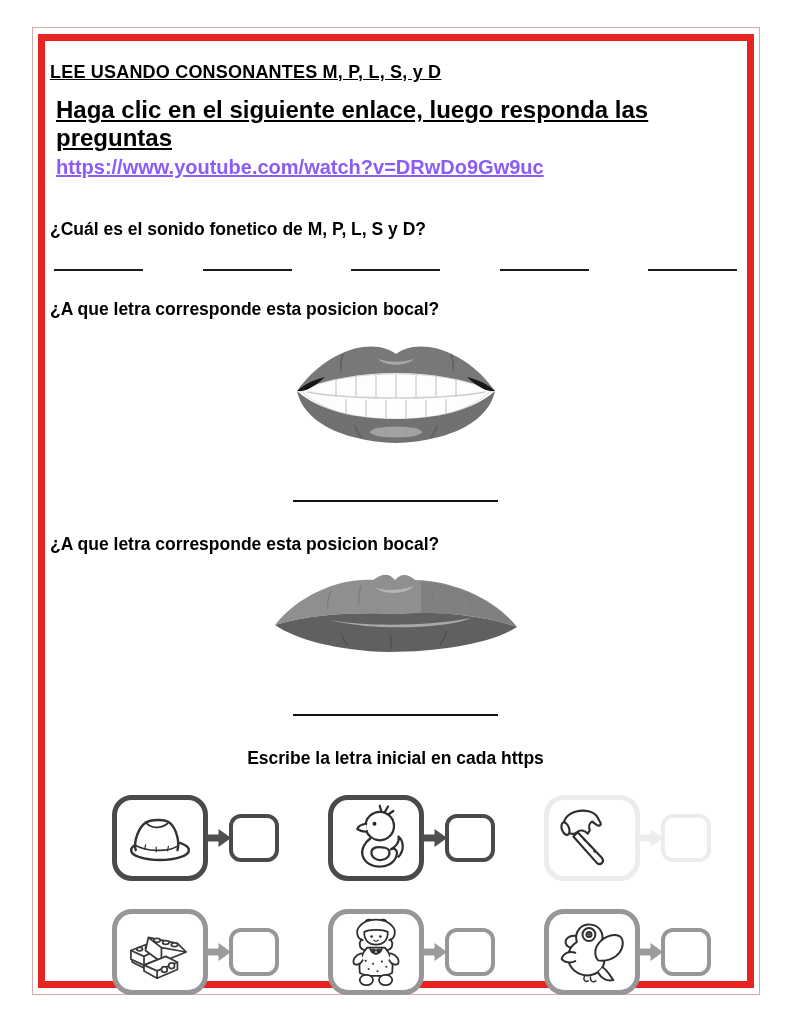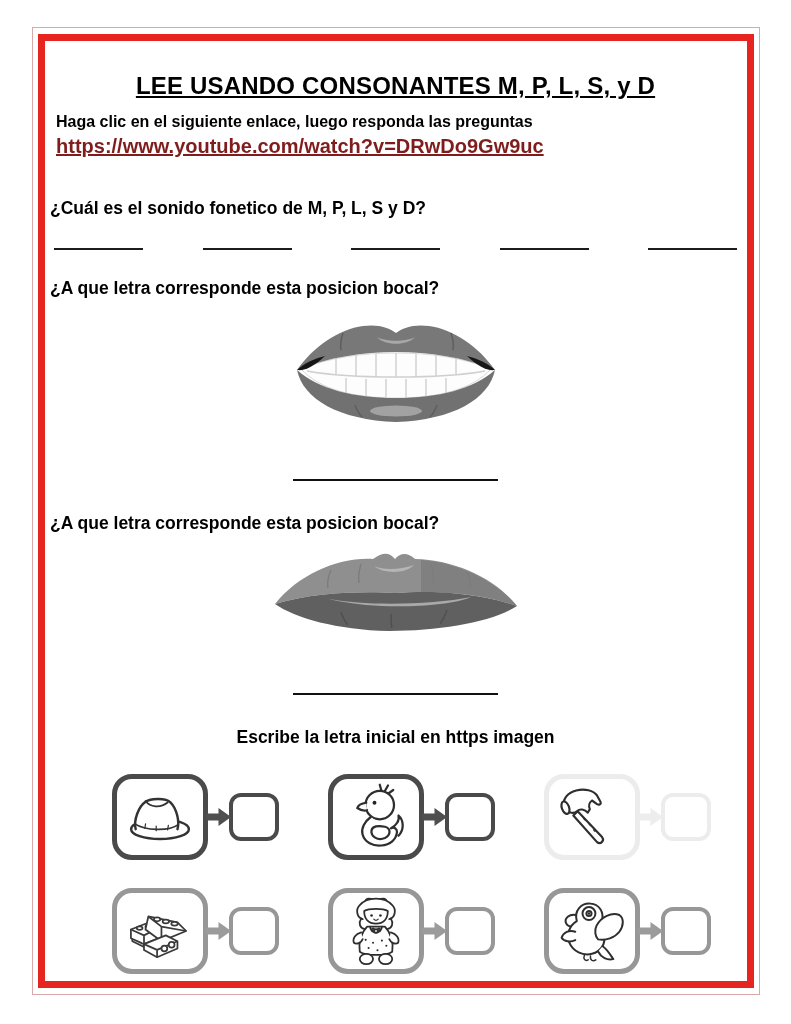--- a/index.html
+++ b/index.html
@@ -6,25 +6,25 @@
   html,body { width:791px; height:1024px; background:#ffffff; overflow:hidden; }
   body { font-family:"Liberation Sans", sans-serif; color:#000; position:relative; }
 
   .frame-outer { position:absolute; left:32px; top:27px; right:31px; bottom:29px;
                  border:1px solid #d9a8a8; pointer-events:none; }
   .frame-inner { position:absolute; left:38px; top:34px; right:37px; bottom:36px;
                  border:7px solid #e62420; pointer-events:none; }
 
   .content { position:absolute; left:50px; top:46px; right:50px; }
 
-  .doc-title { margin-top:26px; text-align:center; font-size:24px; font-weight:bold;
+  .doc-title { margin-top:16px; text-align:left; font-size:18px; font-weight:bold;
                text-decoration:underline; letter-spacing:0.2px; }
-  .intro { margin:13px 0 0 6px; font-size:16px; font-weight:bold; }
+  .intro { margin:13px 0 0 6px; font-size:24px; font-weight:bold;text-decoration:underline; }
   .link-line { margin:4px 0 0 6px; }
-  .yt-link { font-size:20px; font-weight:bold; color:#7f1d1d; text-decoration:underline; }
+  .yt-link { font-size:20px; font-weight:bold; color:#8b5cf6; text-decoration:underline; }
 
   .question { margin-top:40px; text-align:left; font-size:17.5px; font-weight:bold; }
   .question.q2 { margin-top:28px; }
   .question.q3 { margin-top:32px; }
 
   .blanks-row { margin-top:28px; display:flex; justify-content:space-between; padding:0 4px; }
   .blank { display:inline-block; width:89px; height:3px; border-bottom:2.6px solid #1c1c1c; }
 
   .figure-wrap { text-align:center; }
   .mouth1-wrap { margin-top:8px; }
@@ -114,21 +114,21 @@
         <path d="M60,24 C57,31 56,37 57,42 M90,18 C88,25 87,31 88,37 M160,18 C162,25 163,31 162,37 M196,26 C199,32 200,37 199,42"></path>
       </g>
       <g stroke="#4f4f4f" stroke-width="1.4" fill="none">
         <path d="M70,66 C72,72 74,76 77,79 M120,68 C120,74 120,78 121,82 M176,64 C174,70 172,74 169,78"></path>
       </g>
     </svg>
   </div>
 
   <div class="answer-line a2"></div>
 
-  <p class="activity-title">Escribe la letra inicial en https imagen</p>
+  <p class="activity-title">Escribe la letra inicial en cada https</p>
 
   <div class="match-row r1">
 
     <div class="match-unit dark">
       <div class="pic-box">
         <svg width="76" height="56" viewBox="0 0 100 72">
           <g fill="#fff" stroke="#333" stroke-linejoin="round" stroke-linecap="round">
             <ellipse cx="50" cy="52" rx="38" ry="13" stroke-width="3.2"></ellipse>
             <path d="M18,52 C15,40 22,22 31,16 C38,11 58,11 64,17 C72,25 76,42 73,52" stroke-width="3.2"></path>
             <path d="M31,15 C37,23 50,25 60,17" fill="none" stroke-width="2.4"></path>

